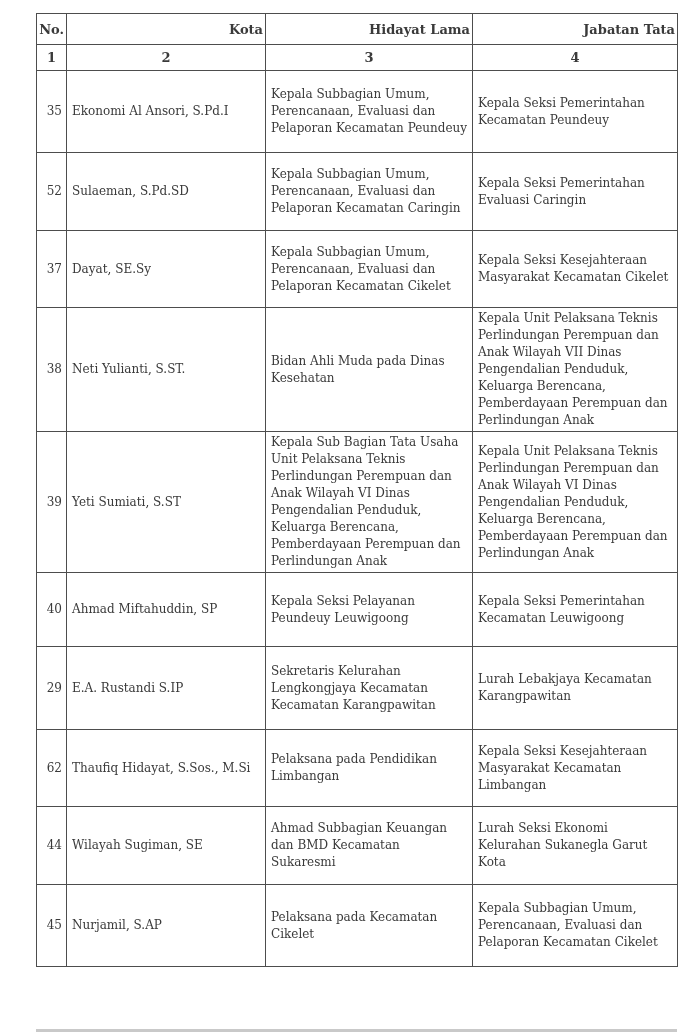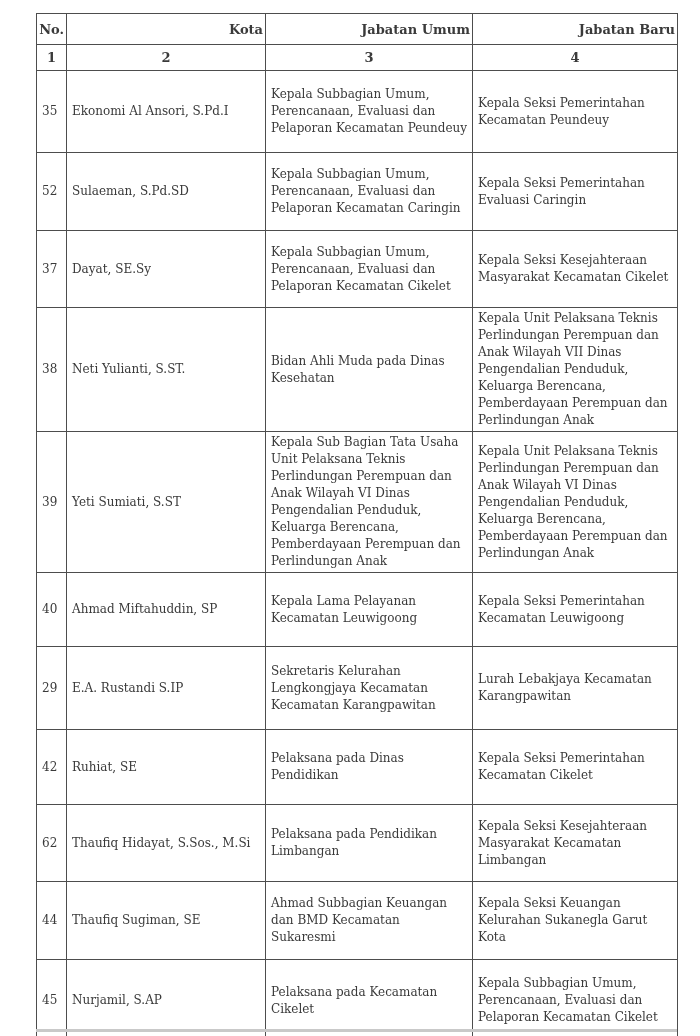--- a/index.html
+++ b/index.html
@@ -45,21 +45,21 @@
     font-size: 13px;
     text-align: right;
     padding: 2px;
   }
   tr.colnum td {
     font-weight: bold;
     font-size: 13px;
     text-align: center;
     padding: 1px;
   }
-  td.no-cell { text-align: left; padding: 2px 1px; }
+  td.no-cell { text-align: right; padding: 2px 1px; }
   td.text-cell { text-align: left; }
   .next-page-edge {
     position: absolute;
     left: 36px;
     top: 1029px;
     width: 641px;
     height: 3px;
     background: #c9c9c9;
   }
 </style>
@@ -72,22 +72,22 @@
     <colgroup>
       <col class="c-no">
         <col class="c-nama">
         <col class="c-lama">
         <col class="c-baru">
     </colgroup>
     <thead>
       <tr class="hdr" style="height:31px">
         <th>No.</th>
         <th>Kota</th>
-        <th>Jabatan Umum</th>
-        <th>Jabatan Baru</th>
+        <th>Hidayat Lama</th>
+        <th>Jabatan Tata</th>
       </tr>
       <tr class="colnum" style="height:26px">
         <td>1</td>
         <td>2</td>
         <td>3</td>
         <td>4</td>
       </tr>
     </thead>
     <tbody>
       <tr style="height:82px">
@@ -116,46 +116,40 @@
       </tr>
       <tr style="height:133px">
         <td class="no-cell">39</td>
         <td class="text-cell">Yeti Sumiati, S.ST</td>
         <td class="text-cell">Kepala Sub Bagian Tata Usaha Unit Pelaksana Teknis Perlindungan Perempuan dan Anak Wilayah VI Dinas Pengendalian Penduduk, Keluarga Berencana, Pemberdayaan Perempuan dan Perlindungan Anak</td>
         <td class="text-cell">Kepala Unit Pelaksana Teknis Perlindungan Perempuan dan Anak Wilayah VI Dinas Pengendalian Penduduk, Keluarga Berencana, Pemberdayaan Perempuan dan Perlindungan Anak</td>
       </tr>
       <tr style="height:74px">
         <td class="no-cell">40</td>
         <td class="text-cell">Ahmad Miftahuddin, SP</td>
-        <td class="text-cell">Kepala Lama Pelayanan Kecamatan Leuwigoong</td>
+        <td class="text-cell">Kepala Seksi Pelayanan Peundeuy Leuwigoong</td>
         <td class="text-cell">Kepala Seksi Pemerintahan Kecamatan Leuwigoong</td>
       </tr>
       <tr style="height:83px">
         <td class="no-cell">29</td>
         <td class="text-cell">E.A. Rustandi S.IP</td>
         <td class="text-cell">Sekretaris Kelurahan Lengkongjaya Kecamatan Kecamatan Karangpawitan</td>
         <td class="text-cell">Lurah Lebakjaya Kecamatan Karangpawitan</td>
-      </tr>
-      <tr style="height:75px">
-        <td class="no-cell">42</td>
-        <td class="text-cell">Ruhiat, SE</td>
-        <td class="text-cell">Pelaksana pada Dinas Pendidikan</td>
-        <td class="text-cell">Kepala Seksi Pemerintahan Kecamatan Cikelet</td>
       </tr>
       <tr style="height:77px">
         <td class="no-cell">62</td>
         <td class="text-cell">Thaufiq Hidayat, S.Sos., M.Si</td>
         <td class="text-cell">Pelaksana pada Pendidikan Limbangan</td>
         <td class="text-cell">Kepala Seksi Kesejahteraan Masyarakat Kecamatan Limbangan</td>
       </tr>
       <tr style="height:78px">
         <td class="no-cell">44</td>
-        <td class="text-cell">Thaufiq Sugiman, SE</td>
+        <td class="text-cell">Wilayah Sugiman, SE</td>
         <td class="text-cell">Ahmad Subbagian Keuangan dan BMD Kecamatan Sukaresmi</td>
-        <td class="text-cell">Kepala Seksi Keuangan Kelurahan Sukanegla Garut Kota</td>
+        <td class="text-cell">Lurah Seksi Ekonomi Kelurahan Sukanegla Garut Kota</td>
       </tr>
       <tr style="height:82px">
         <td class="no-cell">45</td>
         <td class="text-cell">Nurjamil, S.AP</td>
         <td class="text-cell">Pelaksana pada Kecamatan Cikelet</td>
         <td class="text-cell">Kepala Subbagian Umum, Perencanaan, Evaluasi dan Pelaporan Kecamatan Cikelet</td>
       </tr>
     </tbody>
   </table>
 

